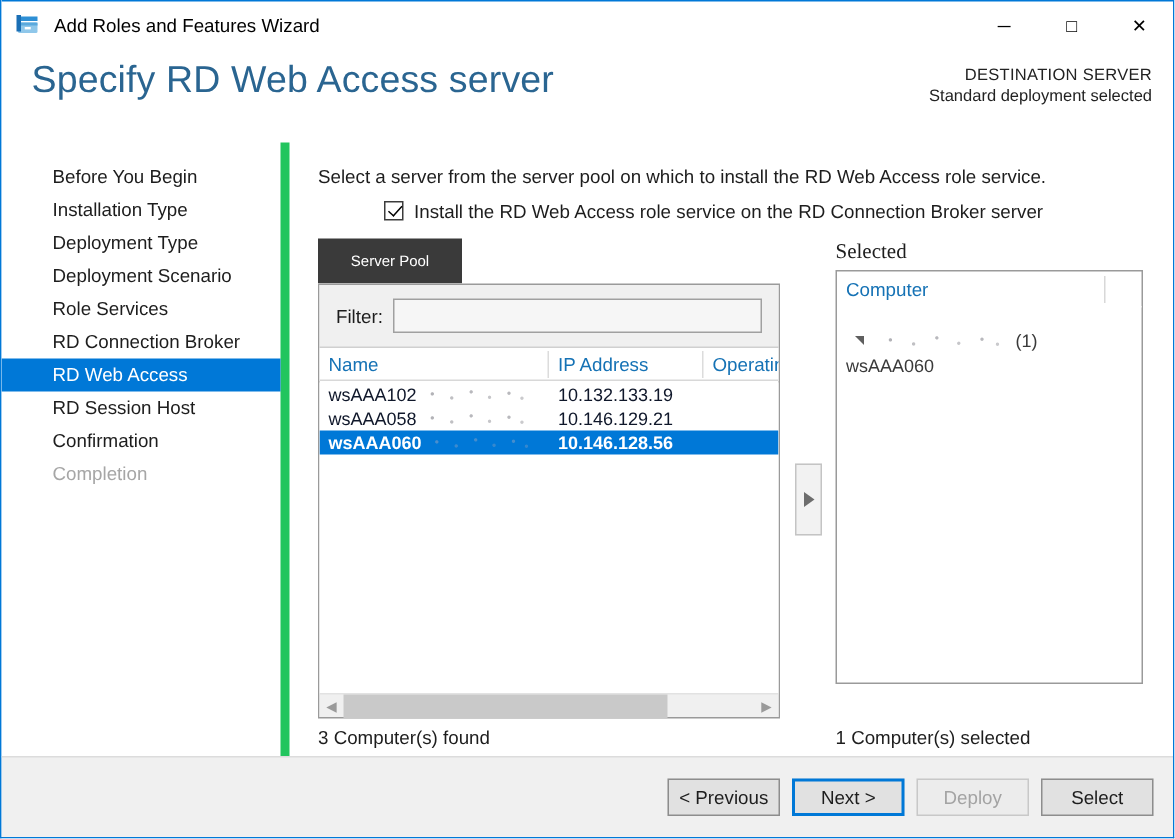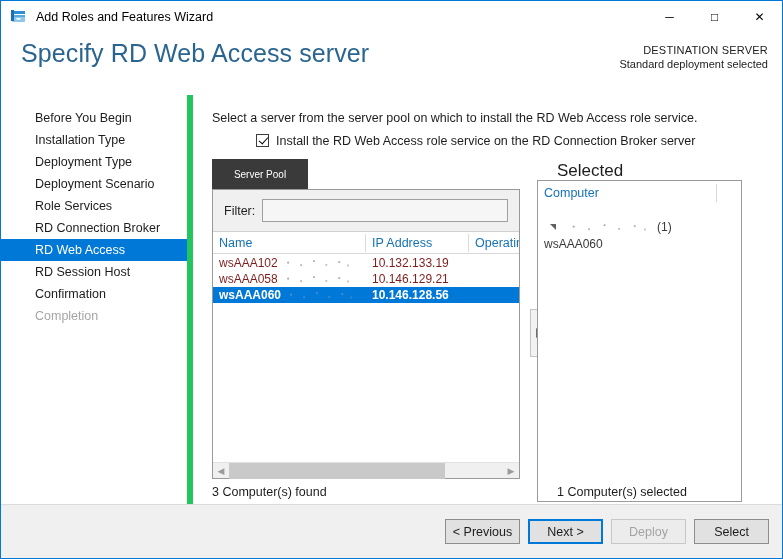--- a/index.html
+++ b/index.html
@@ -212,21 +212,21 @@
   .pool-row {
     position: relative;
     height: 16px;
     white-space: nowrap;
   }
   .pool-row.selected { background: #0078d7; }
   .cell {
     position: absolute;
     top: 0; height: 16px; line-height: 16px;
     font-size: 12px;
-    color: #7f1d1d;
+    color: #0f172a;
     padding-left: 6px;
     white-space: nowrap;
   }
   .pool-row.selected .cell { color: #ffffff; font-weight: bold; }
   .blur {
     display: inline-block;
     margin-left: 3px;
     height: 9px; width: 72px;
     vertical-align: middle;
     background-image:
@@ -281,26 +281,26 @@
     width: 0; height: 0;
     border-left: 7px solid #6d6d6d;
     border-top: 5px solid transparent;
     border-bottom: 5px solid transparent;
   }
 
   
   #sel-label {
     position: absolute;
     left: 364px; top: 66px;
-    font-size: 17px; color: #1d1d1d;
+    font-size: 14px; color: #1d1d1d; font-family: Liberation Serif, serif;
   }
   #sel-panel {
     position: absolute;
-    left: 344px; top: 85px;
-    width: 205px; height: 322px;
+    left: 364px; top: 85px;
+    width: 205px; height: 276px;
     border: 1px solid #9a9a9a;
     background: #ffffff;
   }
   #sel-header {
     height: 24px;
     position: relative;
     border-bottom: 1px solid #ffffff;
   }
   #sel-col {
     position: absolute;

